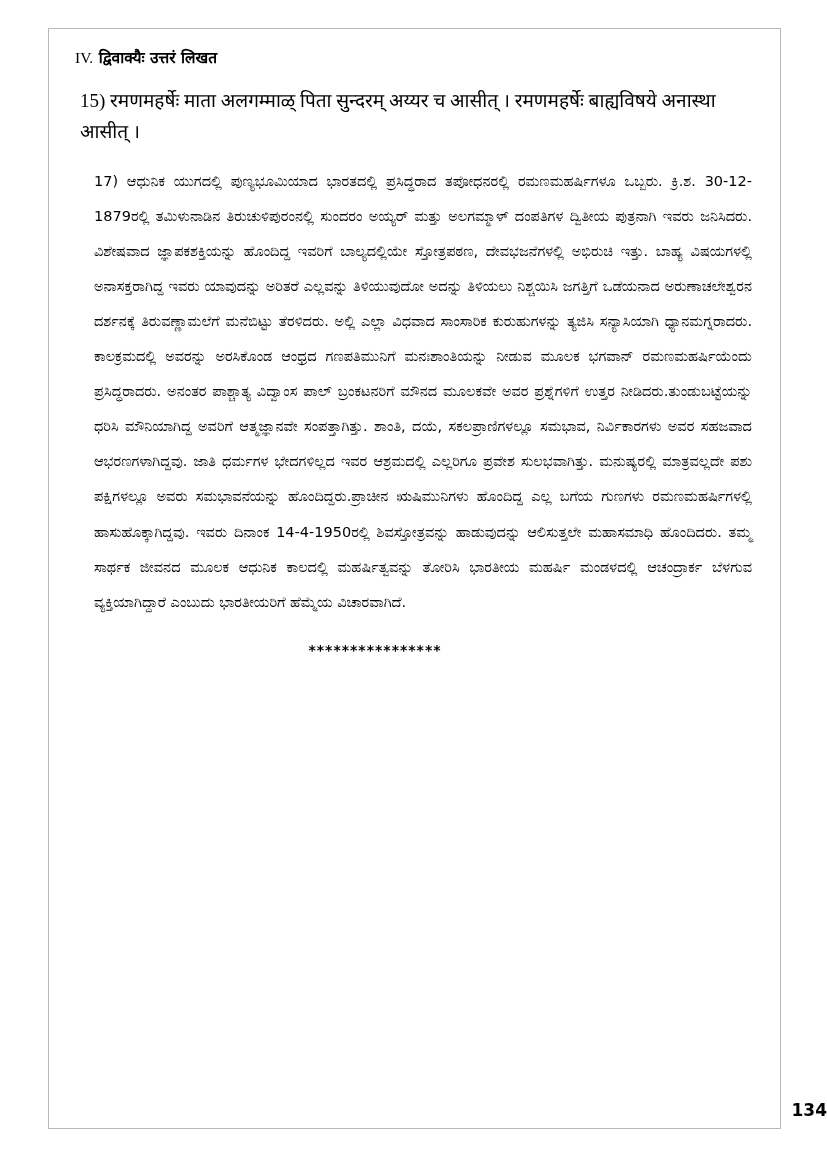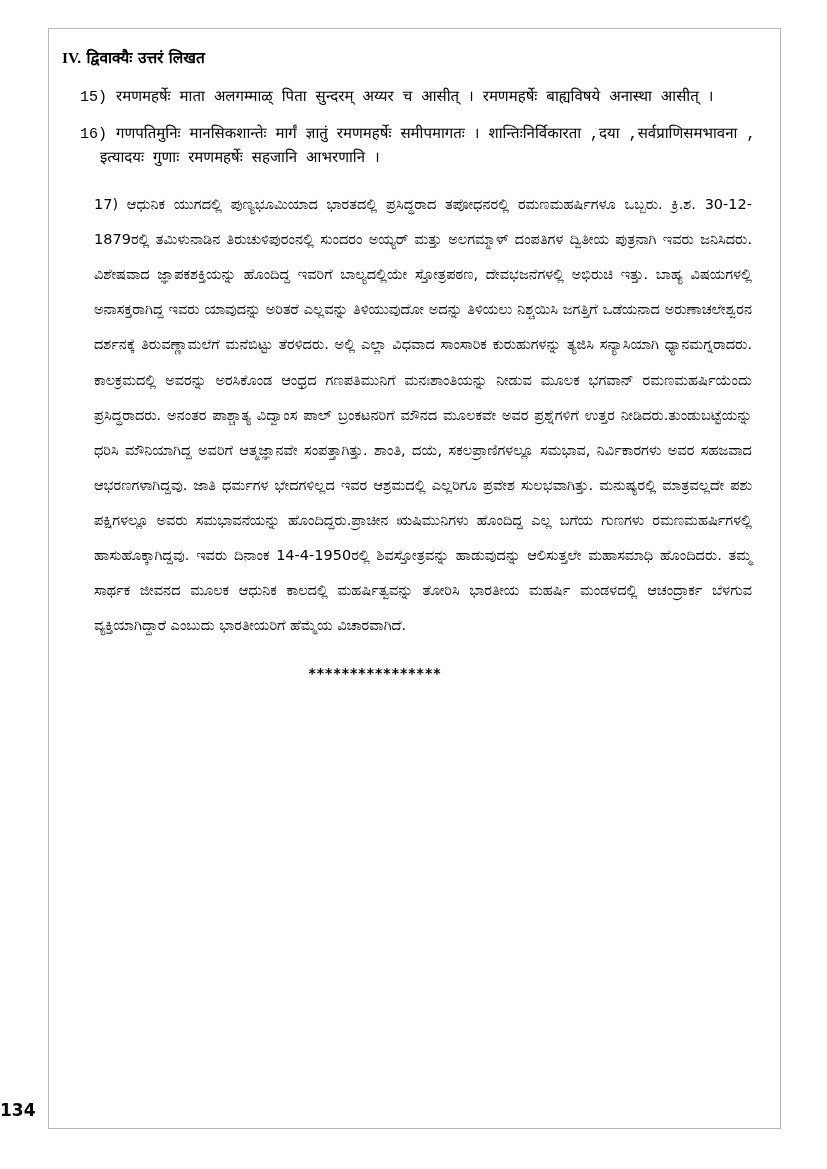--- a/index.html
+++ b/index.html
@@ -64,28 +64,29 @@
   }
   .section-heading {
     font-weight: bold;
     font-size: 15.5px;
     line-height: 1.5;
     margin: 0 0 16px 0;
     font-family: "DejaVu Sans", "Liberation Sans", sans-serif;
   }
   .section-heading .numeral {
     font-family: "Liberation Serif", "DejaVu Serif", serif;
-    font-weight: bold;
+    font-weight: normal;
+    margin-left: 13px;
   }
   .q-item {
-    font-size: 15px;
+    font-size: 19px;
     line-height: 1.62;
     margin: 0 0 12px 0;
     padding-left: 18px;
-    font-family: Liberation Mono, monospace;
+    font-family: Liberation Serif, serif;
   }
   .q-item .cont {
     display: block;
     padding-left: 20px;
   }
   .heading-2 {
     font-weight: bold;
     font-size: 15px;
     margin: 22px 0 18px 0;
     font-family: "DejaVu Sans", "Liberation Sans", sans-serif;
@@ -109,21 +110,21 @@
     font-weight: bold;
     margin-top: 22px;
     padding-right: 80px;
     font-family: "DejaVu Sans", "Liberation Sans", sans-serif;
   }
   .page-number {
     position: absolute;
     left: 0;
     top: 1100px;
     width: 827px;
-    text-align: left;
+    text-align: right;
     font-size: 17px;
     font-weight: bold;
     font-family: "DejaVu Sans", "Liberation Sans", sans-serif;
   }
 </style>
 </head>
 <body>
 
 <div class="page">
   <div class="page-border-left"></div>
@@ -136,25 +137,20 @@
     <div class="section-heading">
       <span class="numeral">IV.</span>
       <span>द्विवाक्यैः उत्तरं लिखत</span>
     </div>
 
     <div class="q-item">
       <span>15)</span>
       <span>रमणमहर्षेः माता अलगम्माळ् पिता सुन्दरम् अय्यर च आसीत् । रमणमहर्षेः बाह्यविषये अनास्था आसीत् ।</span>
     </div>
 
-    <div class="q-item">
-      <span>16)</span>
-      <span>गणपतिमुनिः मानसिकशान्तेः मार्गं ज्ञातुं रमणमहर्षेः समीपमागतः । शान्तिःनिर्विकारता  ,दया ,सर्वप्राणिसमभावना ,</span>
-      <span class="cont">इत्यादयः गुणाः रमणमहर्षेः सहजानि आभरणानि ।</span>
-    </div>
 
 
     <div class="answer-para">
       <span>17)</span>
       <span>ಆಧುನಿಕ ಯುಗದಲ್ಲಿ ಪುಣ್ಯಭೂಮಿಯಾದ ಭಾರತದಲ್ಲಿ ಪ್ರಸಿದ್ಧರಾದ ತಪೋಧನರಲ್ಲಿ ರಮಣಮಹರ್ಷಿಗಳೂ ಒಬ್ಬರು. ಕ್ರಿ.ಶ. 30-12-1879ರಲ್ಲಿ ತಮಿಳುನಾಡಿನ ತಿರುಚುಳಿಪುರಂನಲ್ಲಿ ಸುಂದರಂ ಅಯ್ಯರ್ ಮತ್ತು ಅಲಗಮ್ಮಾಳ್ ದಂಪತಿಗಳ ದ್ವಿತೀಯ ಪುತ್ರನಾಗಿ ಇವರು ಜನಿಸಿದರು. ವಿಶೇಷವಾದ ಜ್ಞಾಪಕಶಕ್ತಿಯನ್ನು ಹೊಂದಿದ್ದ ಇವರಿಗೆ ಬಾಲ್ಯದಲ್ಲಿಯೇ ಸ್ತೋತ್ರಪಠಣ, ದೇವಭಜನೆಗಳಲ್ಲಿ ಅಭಿರುಚಿ ಇತ್ತು. ಬಾಹ್ಯ ವಿಷಯಗಳಲ್ಲಿ ಅನಾಸಕ್ತರಾಗಿದ್ದ ಇವರು ಯಾವುದನ್ನು ಅರಿತರೆ ಎಲ್ಲವನ್ನು ತಿಳಿಯುವುದೋ ಅದನ್ನು ತಿಳಿಯಲು ನಿಶ್ಚಯಿಸಿ ಜಗತ್ತಿಗೆ ಒಡೆಯನಾದ ಅರುಣಾಚಲೇಶ್ವರನ ದರ್ಶನಕ್ಕೆ ತಿರುವಣ್ಣಾಮಲೆಗೆ ಮನೆಬಿಟ್ಟು ತೆರಳಿದರು. ಅಲ್ಲಿ ಎಲ್ಲಾ ವಿಧವಾದ ಸಾಂಸಾರಿಕ ಕುರುಹುಗಳನ್ನು ತ್ಯಜಿಸಿ ಸನ್ಯಾಸಿಯಾಗಿ ಧ್ಯಾನಮಗ್ನರಾದರು. ಕಾಲಕ್ರಮದಲ್ಲಿ ಅವರನ್ನು ಅರಸಿಕೊಂಡ ಆಂಧ್ರದ ಗಣಪತಿಮುನಿಗೆ ಮನಃಶಾಂತಿಯನ್ನು ನೀಡುವ ಮೂಲಕ ಭಗವಾನ್ ರಮಣಮಹರ್ಷಿಯೆಂದು ಪ್ರಸಿದ್ಧರಾದರು. ಅನಂತರ ಪಾಶ್ಚಾತ್ಯ ವಿದ್ವಾಂಸ ಪಾಲ್ ಬ್ರಂಕಟನರಿಗೆ ಮೌನದ ಮೂಲಕವೇ ಅವರ ಪ್ರಶ್ನೆಗಳಿಗೆ ಉತ್ತರ ನೀಡಿದರು.ತುಂಡುಬಟ್ಟೆಯನ್ನು ಧರಿಸಿ ಮೌನಿಯಾಗಿದ್ದ ಅವರಿಗೆ ಆತ್ಮಜ್ಞಾನವೇ ಸಂಪತ್ತಾಗಿತ್ತು. ಶಾಂತಿ, ದಯೆ, ಸಕಲಪ್ರಾಣಿಗಳಲ್ಲೂ ಸಮಭಾವ, ನಿರ್ವಿಕಾರಗಳು ಅವರ ಸಹಜವಾದ ಆಭರಣಗಳಾಗಿದ್ದವು. ಜಾತಿ ಧರ್ಮಗಳ ಭೇದಗಳಿಲ್ಲದ ಇವರ ಆಶ್ರಮದಲ್ಲಿ ಎಲ್ಲರಿಗೂ ಪ್ರವೇಶ ಸುಲಭವಾಗಿತ್ತು. ಮನುಷ್ಯರಲ್ಲಿ ಮಾತ್ರವಲ್ಲದೇ ಪಶು ಪಕ್ಷಿಗಳಲ್ಲೂ ಅವರು ಸಮಭಾವನೆಯನ್ನು ಹೊಂದಿದ್ದರು.ಪ್ರಾಚೀನ ಋಷಿಮುನಿಗಳು ಹೊಂದಿದ್ದ ಎಲ್ಲ ಬಗೆಯ ಗುಣಗಳು ರಮಣಮಹರ್ಷಿಗಳಲ್ಲಿ ಹಾಸುಹೊಕ್ಕಾಗಿದ್ದವು. ಇವರು ದಿನಾಂಕ 14-4-1950ರಲ್ಲಿ ಶಿವಸ್ತೋತ್ರವನ್ನು ಹಾಡುವುದನ್ನು ಆಲಿಸುತ್ತಲೇ ಮಹಾಸಮಾಧಿ ಹೊಂದಿದರು. ತಮ್ಮ ಸಾರ್ಥಕ ಜೀವನದ ಮೂಲಕ ಆಧುನಿಕ ಕಾಲದಲ್ಲಿ ಮಹರ್ಷಿತ್ವವನ್ನು ತೋರಿಸಿ ಭಾರತೀಯ ಮಹರ್ಷಿ ಮಂಡಳದಲ್ಲಿ ಆಚಂದ್ರಾರ್ಕ ಬೆಳಗುವ ವ್ಯಕ್ತಿಯಾಗಿದ್ದಾರೆ ಎಂಬುದು ಭಾರತೀಯರಿಗೆ ಹೆಮ್ಮೆಯ ವಿಚಾರವಾಗಿದೆ.</span>
     </div>
 
     <div class="stars">****************</div>
 
   </div>

